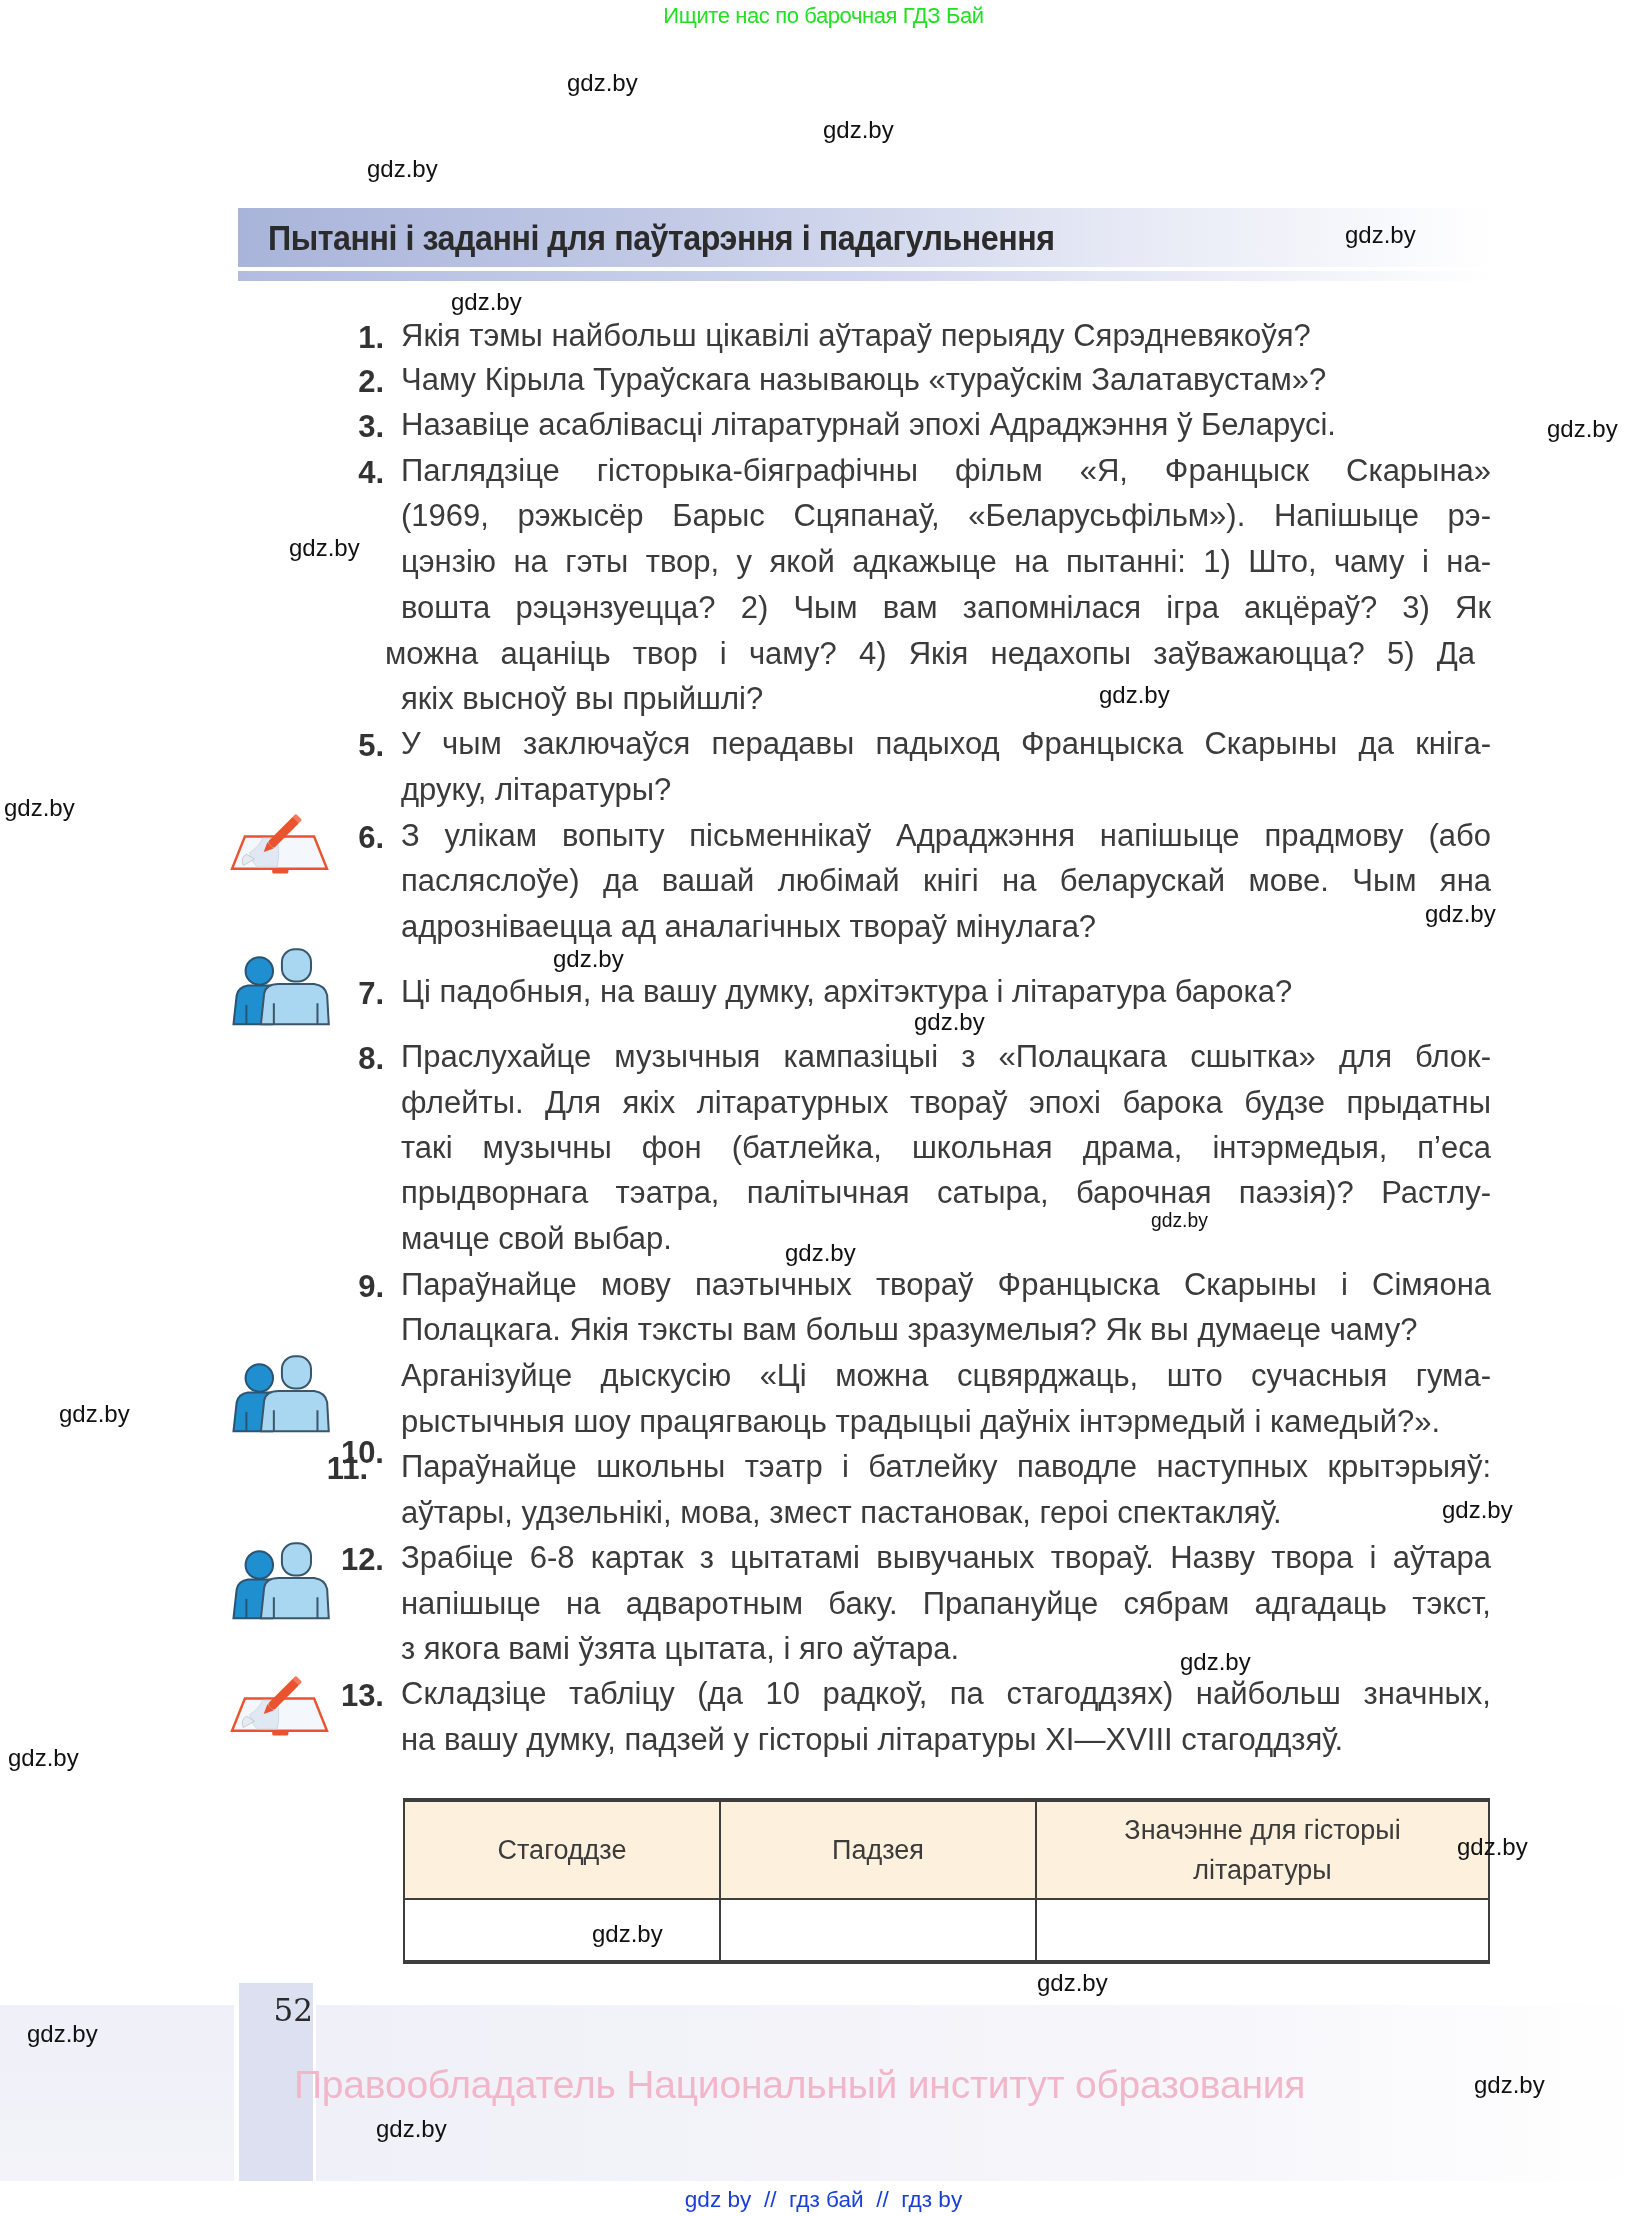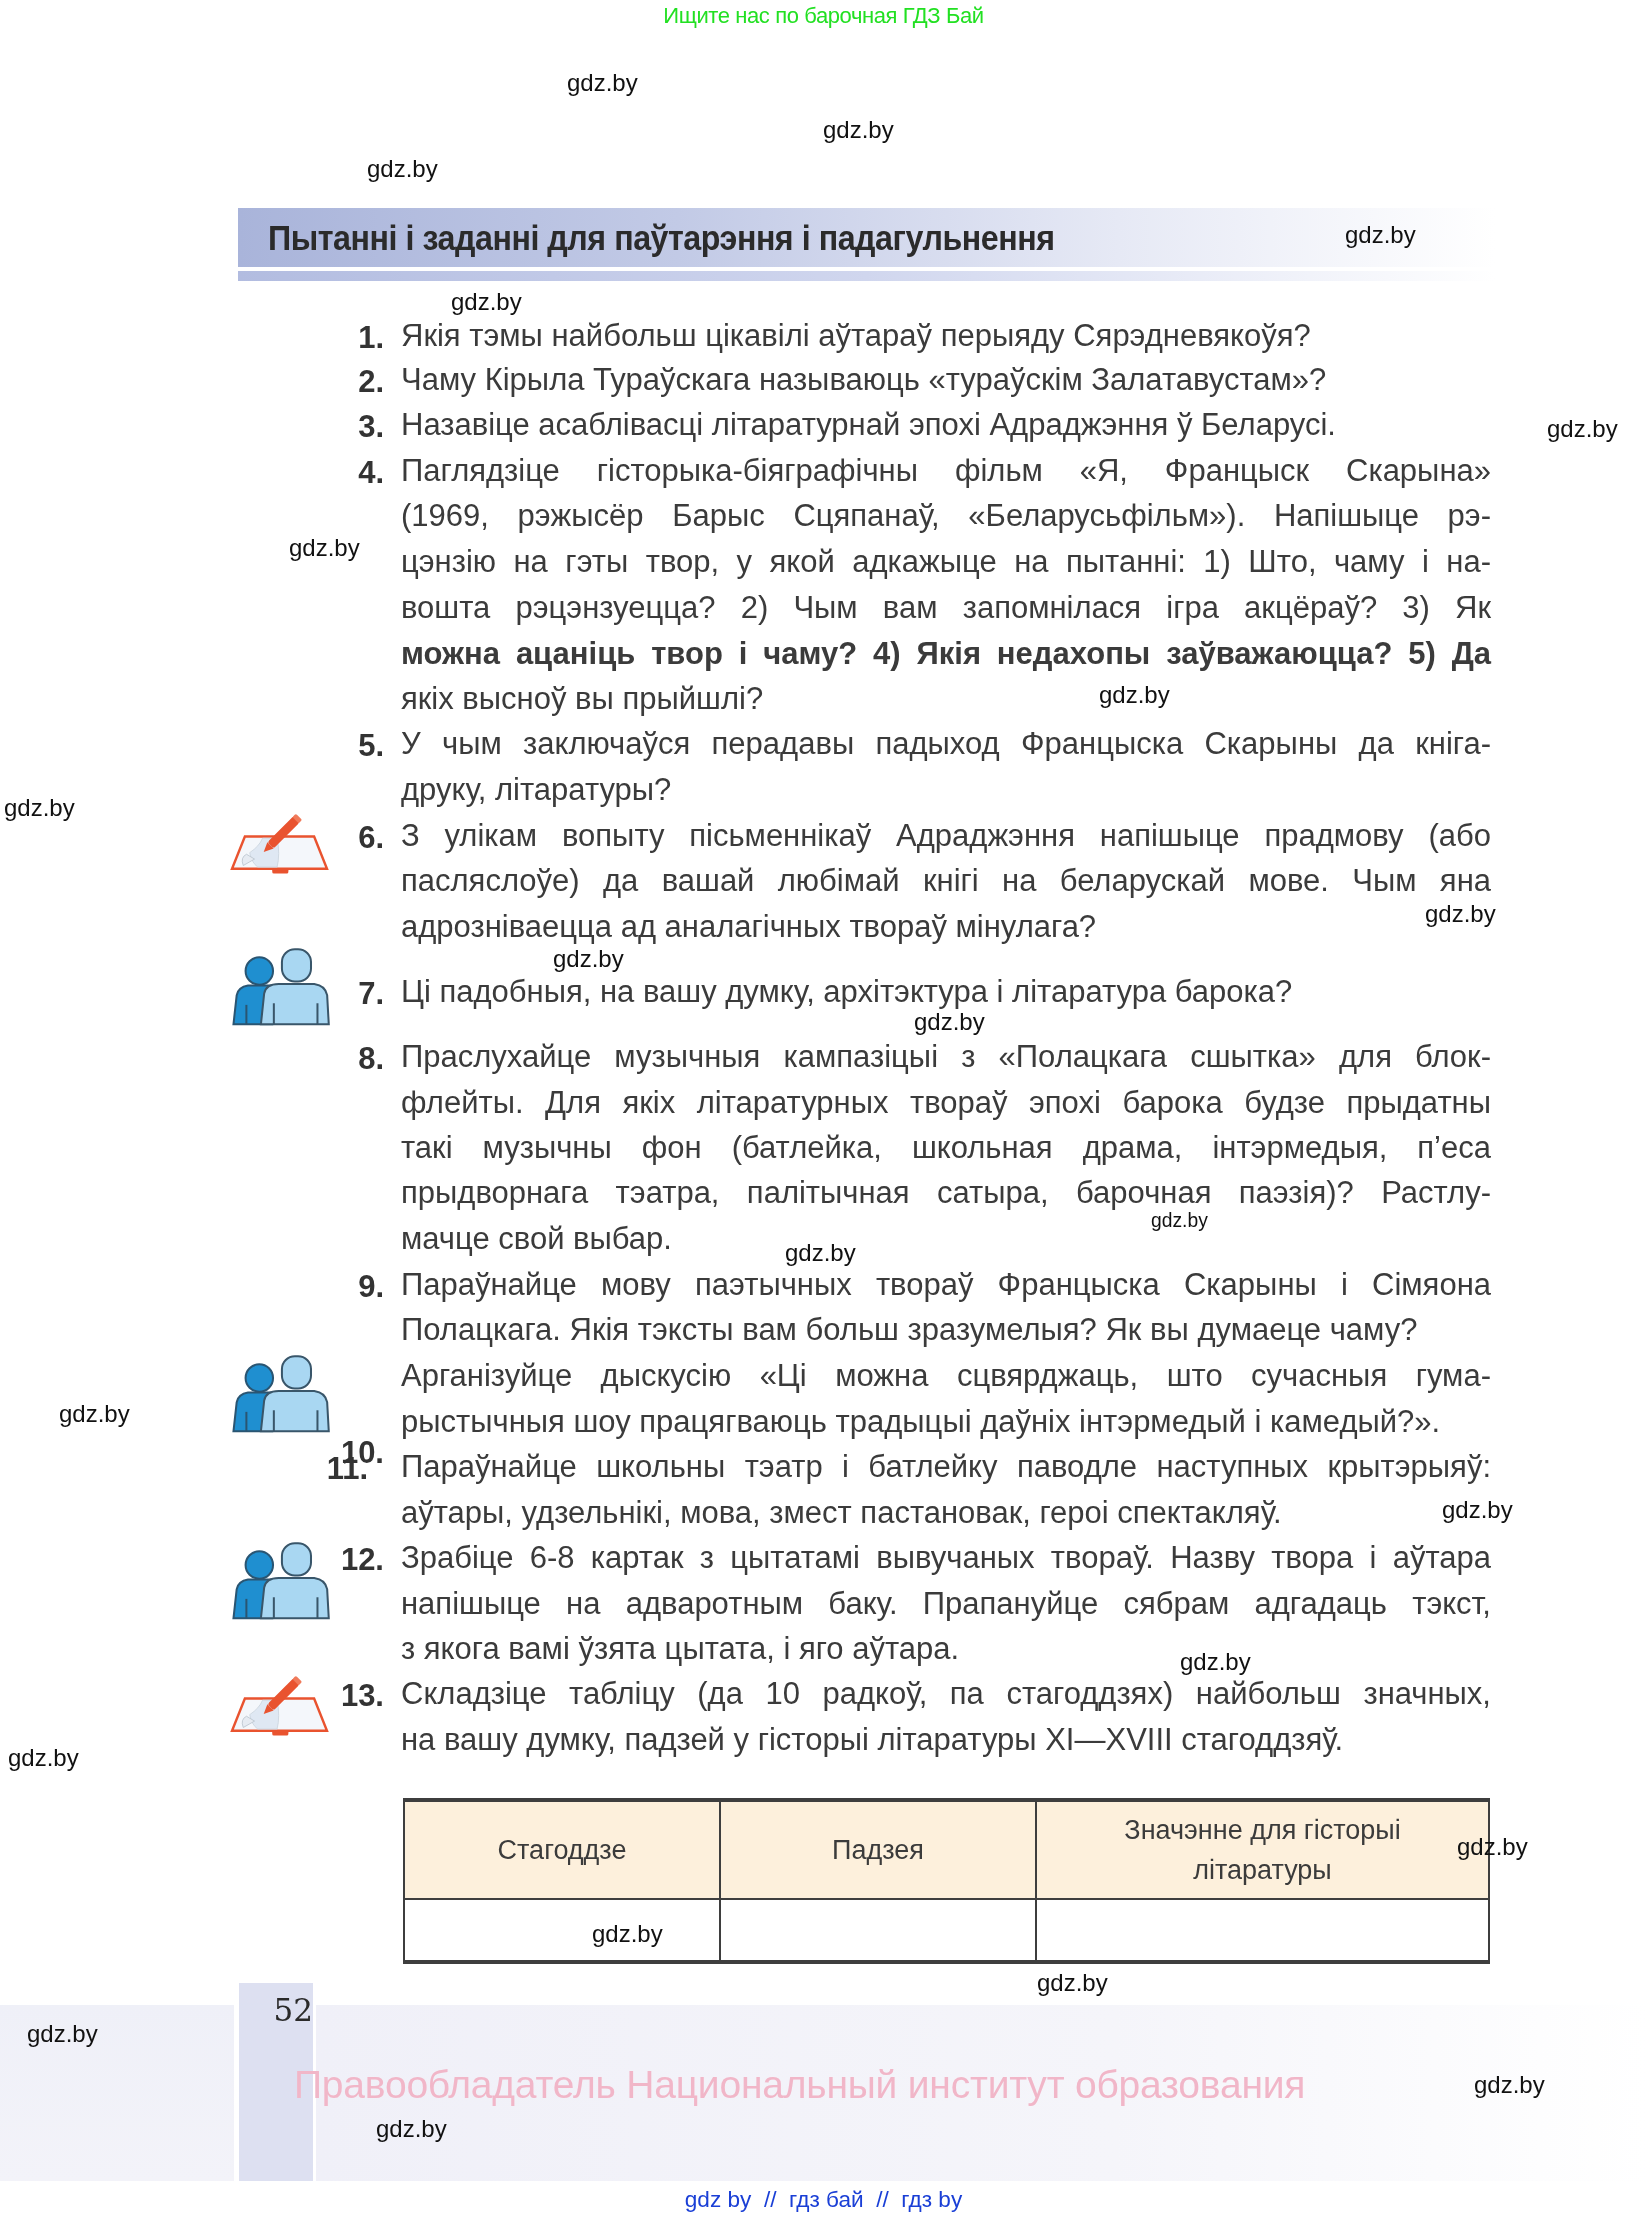--- a/index.html
+++ b/index.html
@@ -88,21 +88,21 @@
     <div class="abs line" style="left: 401px; top: 320px;">Якія тэмы найбольш цікавілі аўтараў перыяду Сярэдневякоўя?</div>
     <div class="abs num" style="left: 311px; top: 364px;">2.</div>
     <div class="abs line" style="left: 401px; top: 364px;">Чаму Кірыла Тураўскага называюць «тураўскім Залатавустам»?</div>
     <div class="abs num" style="left: 311px; top: 409px;">3.</div>
     <div class="abs line" style="left: 401px; top: 409px;">Назавіце асаблівасці літаратурнай эпохі Адраджэння ў Беларусі.</div>
     <div class="abs num" style="left: 311px; top: 455px;">4.</div>
     <div class="abs line justify" style="left: 401px; top: 455px;">Паглядзіце гісторыка-біяграфічны фільм «Я, Францыск Скарына»</div>
     <div class="abs line justify" style="left: 401px; top: 500px;">(1969, рэжысёр Барыс Сцяпанаў, «Беларусьфільм»). Напішыце рэ-</div>
     <div class="abs line justify" style="left: 401px; top: 546px;">цэнзію на гэты твор, у якой адкажыце на пытанні: 1) Што, чаму і на-</div>
     <div class="abs line justify" style="left: 401px; top: 592px;">вошта рэцэнзуецца? 2) Чым вам запомнілася ігра акцёраў? 3) Як</div>
-    <div class="abs line justify" style="left: 401px; top: 638px; font-weight: bold;">можна ацаніць твор і чаму? 4) Якія недахопы заўважаюцца? 5) Да</div>
+    <div class="abs line justify" style="left: 385px; top: 638px;">можна ацаніць твор і чаму? 4) Якія недахопы заўважаюцца? 5) Да</div>
     <div class="abs line" style="left: 401px; top: 683px;">якіх высноў вы прыйшлі?</div>
     <div class="abs num" style="left: 311px; top: 728px;">5.</div>
     <div class="abs line justify" style="left: 401px; top: 728px;">У чым заключаўся перадавы падыход Францыска Скарыны да кніга-</div>
     <div class="abs line" style="left: 401px; top: 774px;">друку, літаратуры?</div>
     <div class="abs num" style="left: 311px; top: 820px;">6.</div>
     <div class="abs line justify" style="left: 401px; top: 820px;">З улікам вопыту пісьменнікаў Адраджэння напішыце прадмову (або</div>
     <div class="abs line justify" style="left: 401px; top: 865px;">пасляслоўе) да вашай любімай кнігі на беларускай мове. Чым яна</div>
     <div class="abs line" style="left: 401px; top: 911px;">адрозніваецца ад аналагічных твораў мінулага?</div>
     <div class="abs icon" style="left: 227px; top: 814px;">
   <svg width="105" height="66" viewBox="0 0 130 82">

